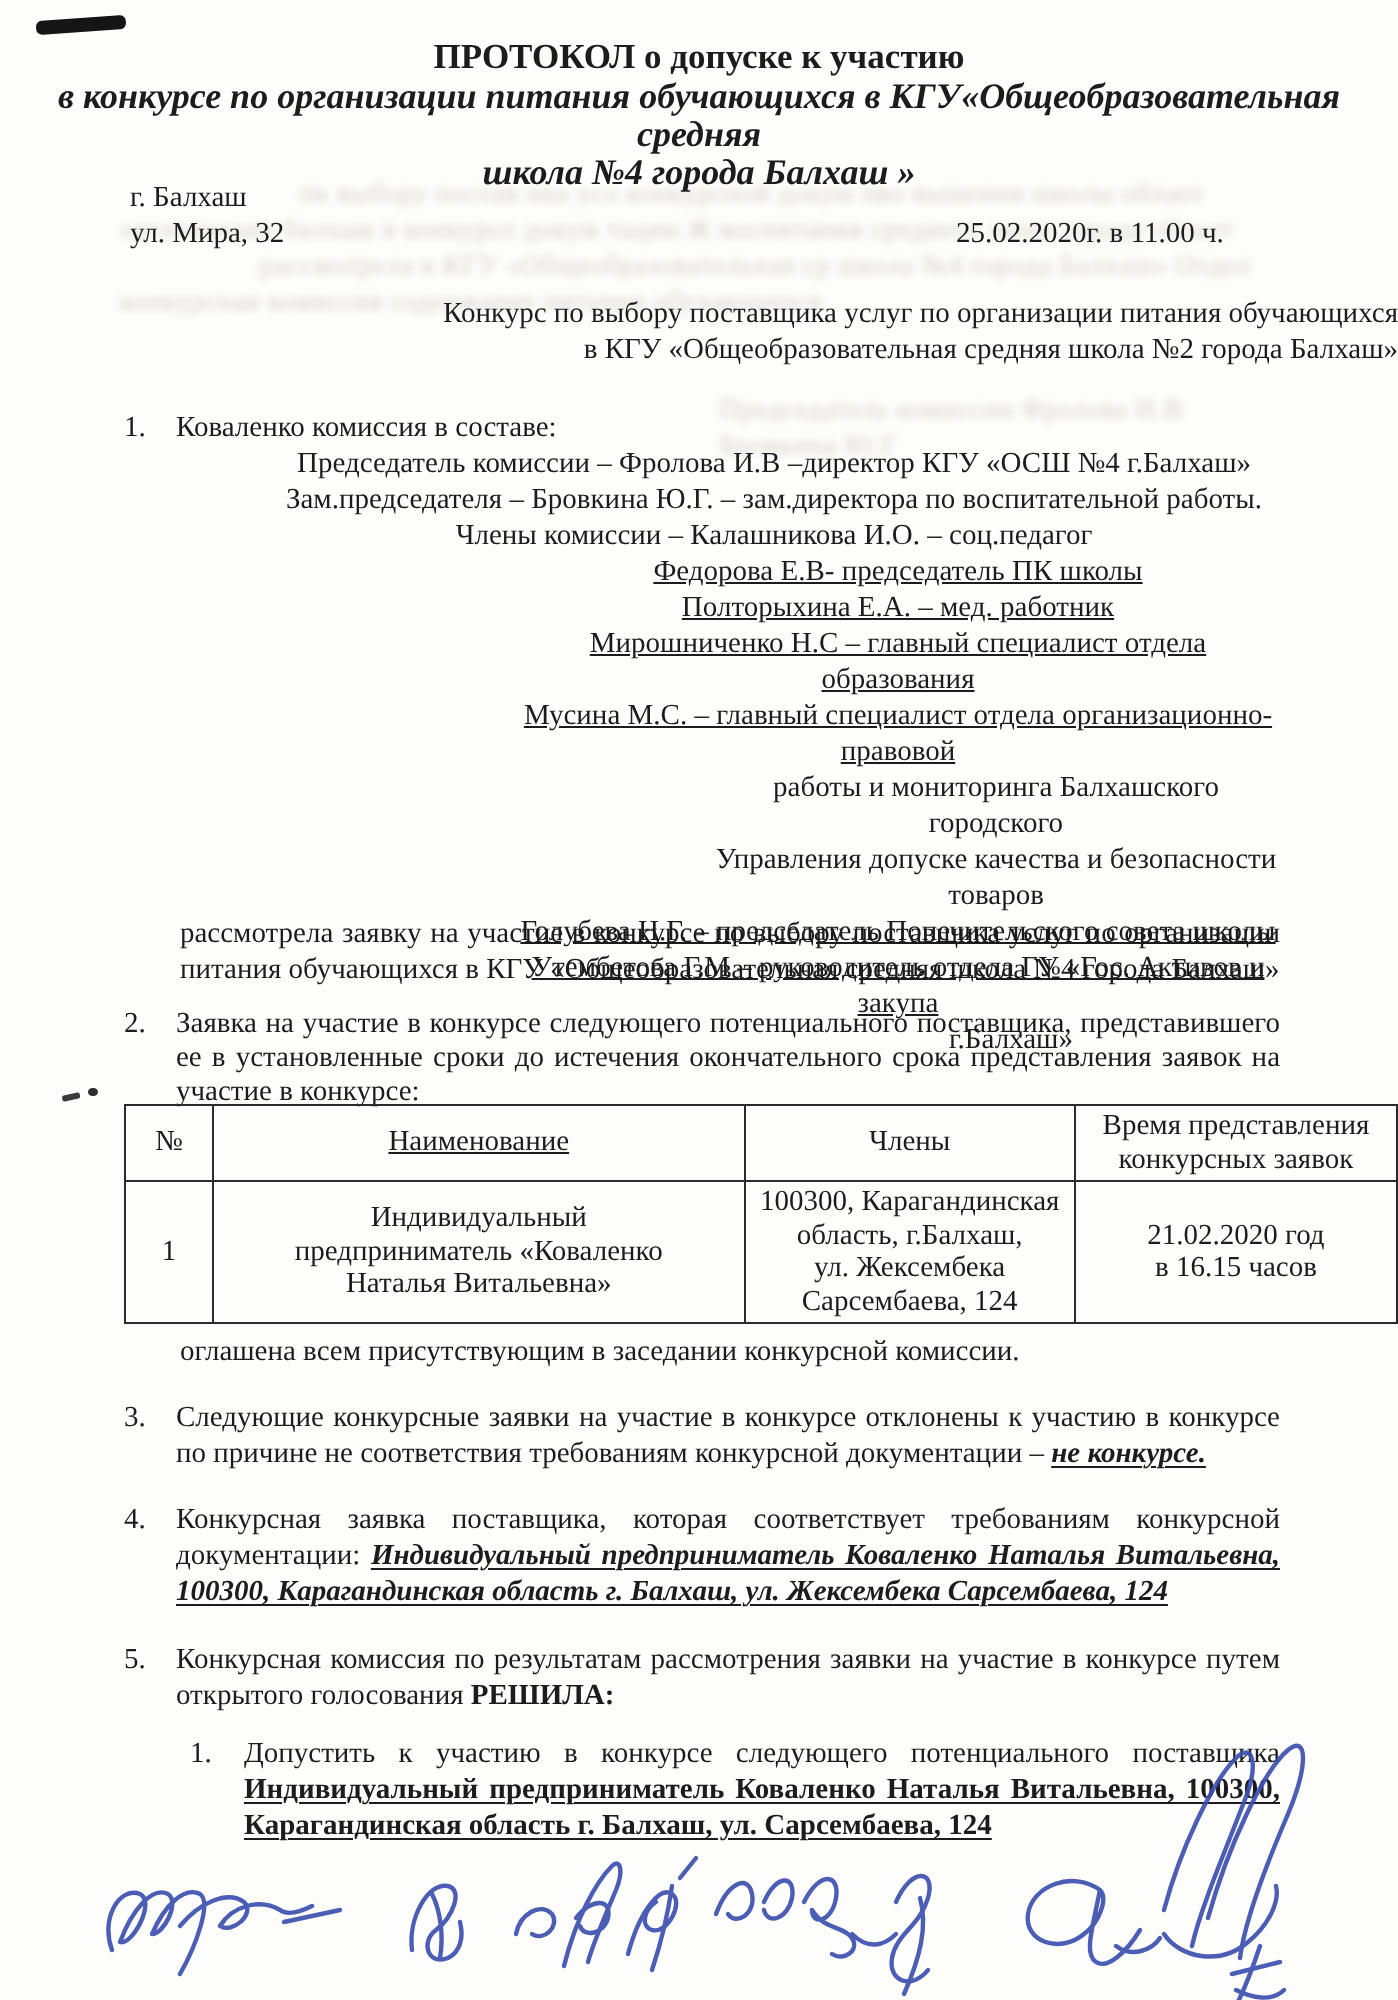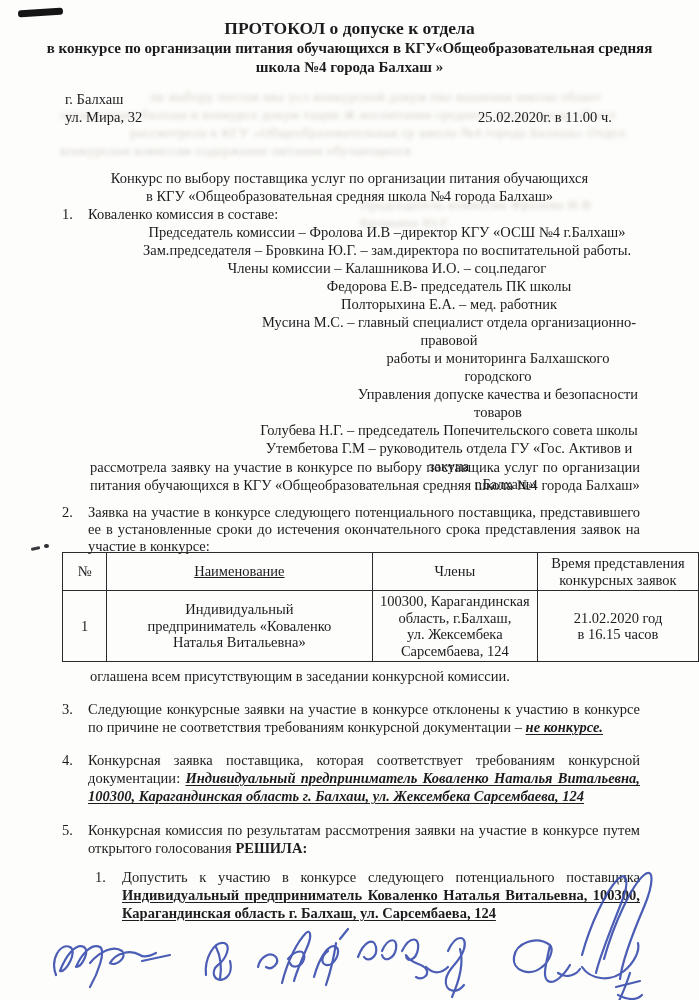--- a/index.html
+++ b/index.html
@@ -11,29 +11,29 @@
     font-family:"Liberation Serif", serif;
     color:#1c1c1e;
     font-size:14.5px;
     line-height:18px;
     overflow:hidden;
   }
   .abs{position:absolute;}
   .center{text-align:center;width:699px;left:0;}
   .bold{font-weight:bold;}
   .title-main{font-size:17.5px;font-weight:bold;line-height:21px;}
-  .title-sub{font-size:15px;font-weight:bold;line-height:19px;}
+  .title-sub{font-size:18px;font-weight:bold;line-height:19px;font-style:italic;}
   .just{text-align:justify;}
   .num{position:absolute;left:-26px;top:0;}
   .item{position:absolute;left:88px;width:552px;text-align:justify;}
   .emph{font-weight:bold;font-style:italic;text-decoration:underline;text-underline-offset:2px;text-decoration-thickness:1.4px;}
   .boldline{font-weight:bold;text-decoration:underline;text-underline-offset:2px;text-decoration-thickness:1.4px;}
   
   .ind-a{padding-left:46px;}
-  .ind-b{padding-left:170px;}
+  .ind-b{padding-left:170px;text-decoration:underline;}
   .ind-c{padding-left:268px;}
   .ind-d{padding-left:283px;}
   
   table.suppliers{border-collapse:collapse;table-layout:fixed;}
   table.suppliers th, table.suppliers td{
     border:1.6px solid #2b2b2e;
     font-weight:normal;
     text-align:center;
     vertical-align:middle;
     padding:2px 5px;
@@ -68,43 +68,44 @@
   <div class="corner-mark"></div>
 
   <div class="ghost" style="top:88px;left:150px;width:530px;">пк выбору постав  ика усл   конкурсной докум   пво  вышения школы облает</div>
   <div class="ghost" style="top:106px;left:60px;width:600px;">организации балхаш в конкурсе докум  тации  Ж воспитания  среднего звена города облает</div>
   <div class="ghost" style="top:124px;left:130px;width:545px;">рассмотрела в КГУ «Общеобразовательная   ср  школа №4 города Балхаш» Отдел</div>
   <div class="ghost" style="top:142px;left:60px;width:600px;">конкурсная комиссия  содержание  питания обучающихся</div>
   <div class="ghost" style="top:196px;left:360px;width:280px;">Председатель комиссии  Фролова И.В</div>
   <div class="ghost" style="top:214px;left:360px;width:200px;">Бровкина Ю.Г</div>
 
   <div class="abs center" style="top:18px;">
-    <div class="title-main">ПРОТОКОЛ о допуске к отдела</div>
+    <div class="title-main">ПРОТОКОЛ о допуске к участию</div>
     <div class="title-sub">в конкурсе по организации питания обучающихся в КГУ«Общеобразовательная средняя</div>
     <div class="title-sub">школа №4  города Балхаш »</div>
   </div>
 
   <div class="abs" style="left:65px;top:90px;">г. Балхаш</div>
   <div class="abs" style="left:65px;top:108px;">ул. Мира, 32</div>
   <div class="abs" style="left:478px;top:108px;">25.02.2020г.  в 11.00 ч.</div>
 
-  <div class="abs center" style="top:169px;">
+  <div class="abs center" style="top:148px;text-align:right;">
     <div>Конкурс по выбору поставщика услуг по организации питания обучающихся</div>
-    <div>в КГУ «Общеобразовательная средняя школа №4 города Балхаш»</div>
+    <div>в КГУ «Общеобразовательная средняя школа №2 города Балхаш»</div>
   </div>
 
   <div class="item" style="top:205px;">
     <span class="num">1.</span>
     <div style="text-align:left;">Коваленко комиссия в составе:</div>
     <div style="text-align:center;">
       <div class="ind-a">Председатель комиссии –   Фролова И.В –директор КГУ «ОСШ №4 г.Балхаш»</div>
       <div class="ind-a">Зам.председателя – Бровкина Ю.Г. – зам.директора по воспитательной работы.</div>
       <div class="ind-a">Члены комиссии –    Калашникова И.О. – соц.педагог</div>
       <div class="ind-b">Федорова Е.В- председатель ПК школы</div>
       <div class="ind-b">Полторыхина Е.А. – мед. работник</div>
+      <div class="ind-b">Мирошниченко Н.С – главный специалист отдела образования</div>
       <div class="ind-b">Мусина  М.С. – главный специалист отдела организационно-правовой</div>
       <div class="ind-c">работы и мониторинга Балхашского городского</div>
       <div class="ind-c">Управления допуске качества и безопасности товаров</div>
       <div class="ind-b">Голубева Н.Г. – председатель Попечительского совета школы</div>
       <div class="ind-b">Утембетова Г.М – руководитель отдела ГУ «Гос. Активов и закупа</div>
       <div class="ind-d">г.Балхаш»</div>
     </div>
   </div>
 
   <div class="abs just" style="left:90px;top:458px;width:550px;">рассмотрела заявку на участие в конкурсе по выбору поставщика услуг по организации питания обучающихся в КГУ «Общеобразовательная средняя школа №4 города Балхаш»</div>

